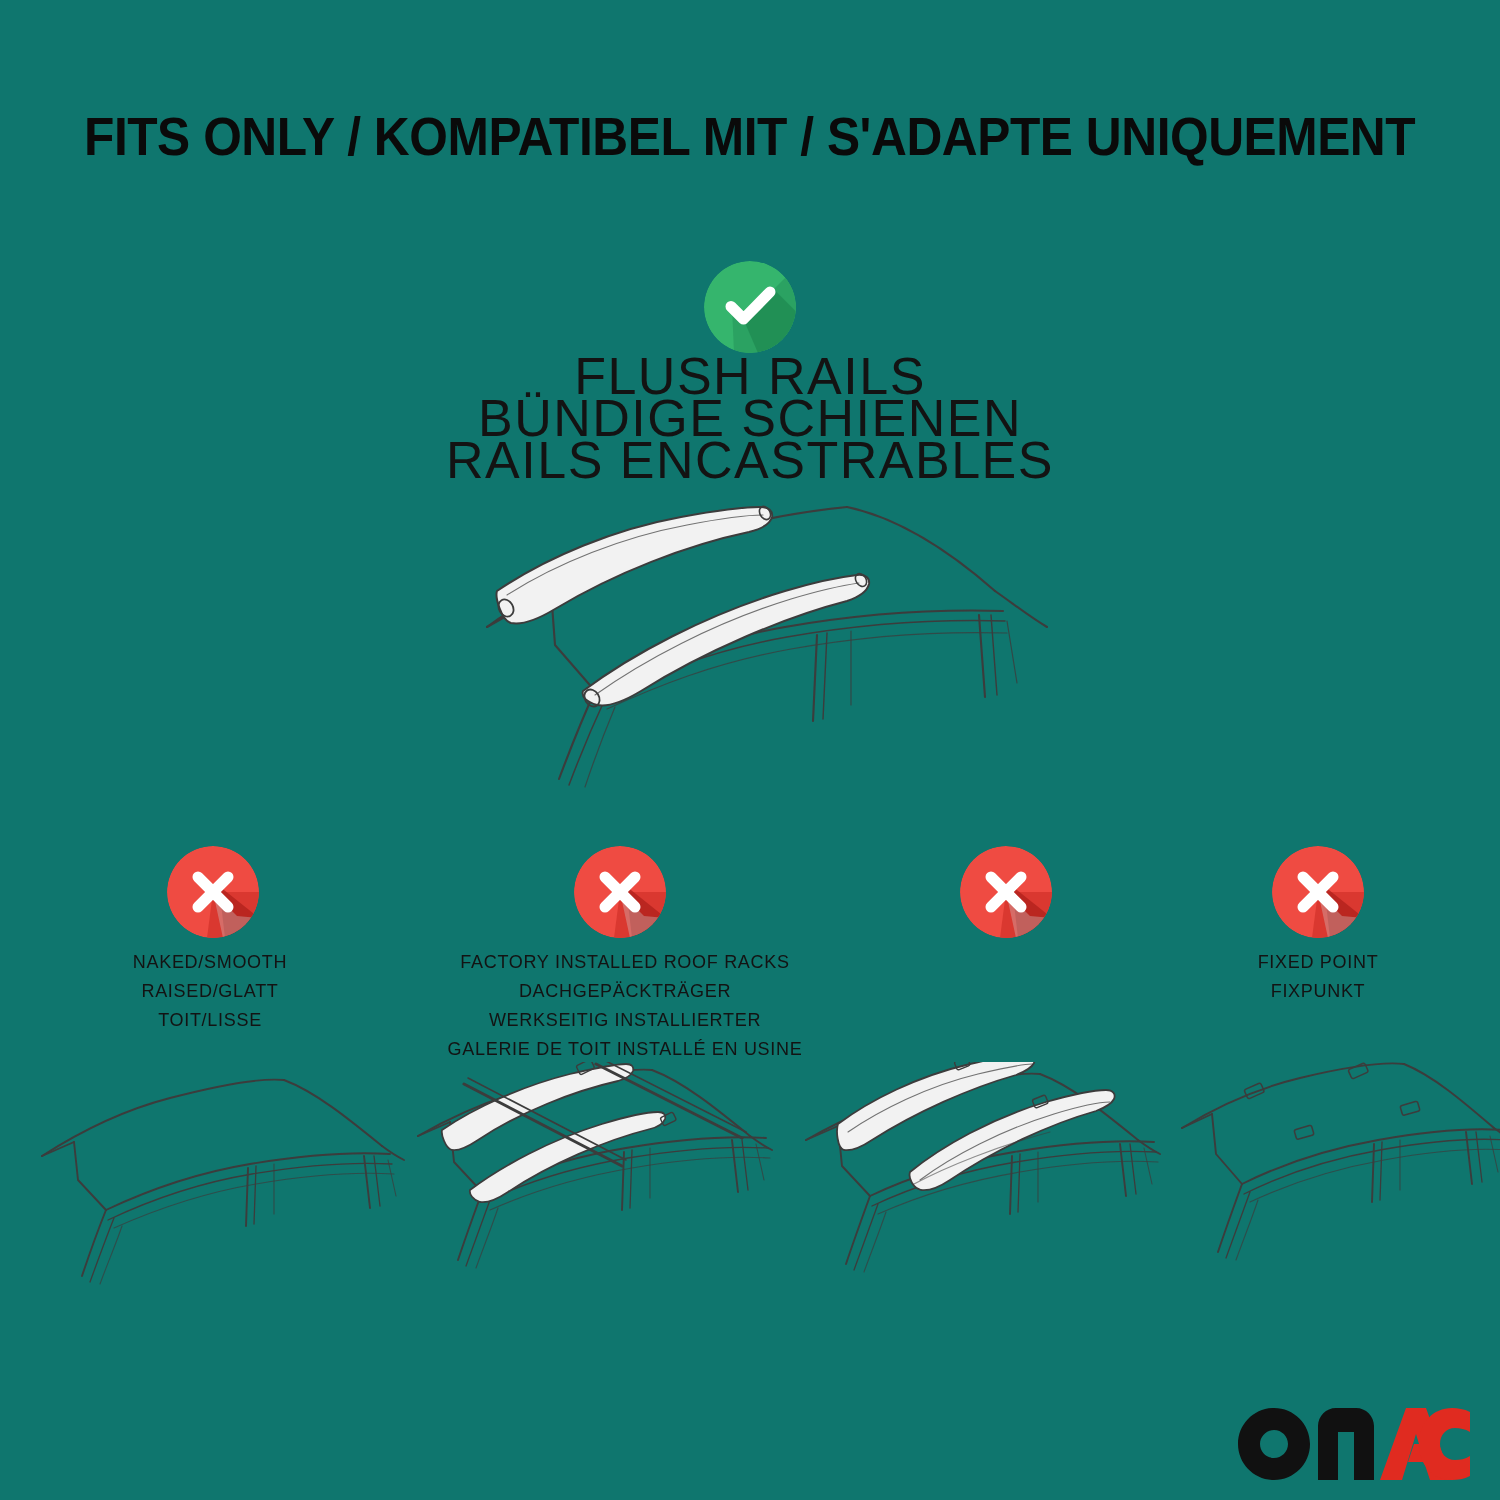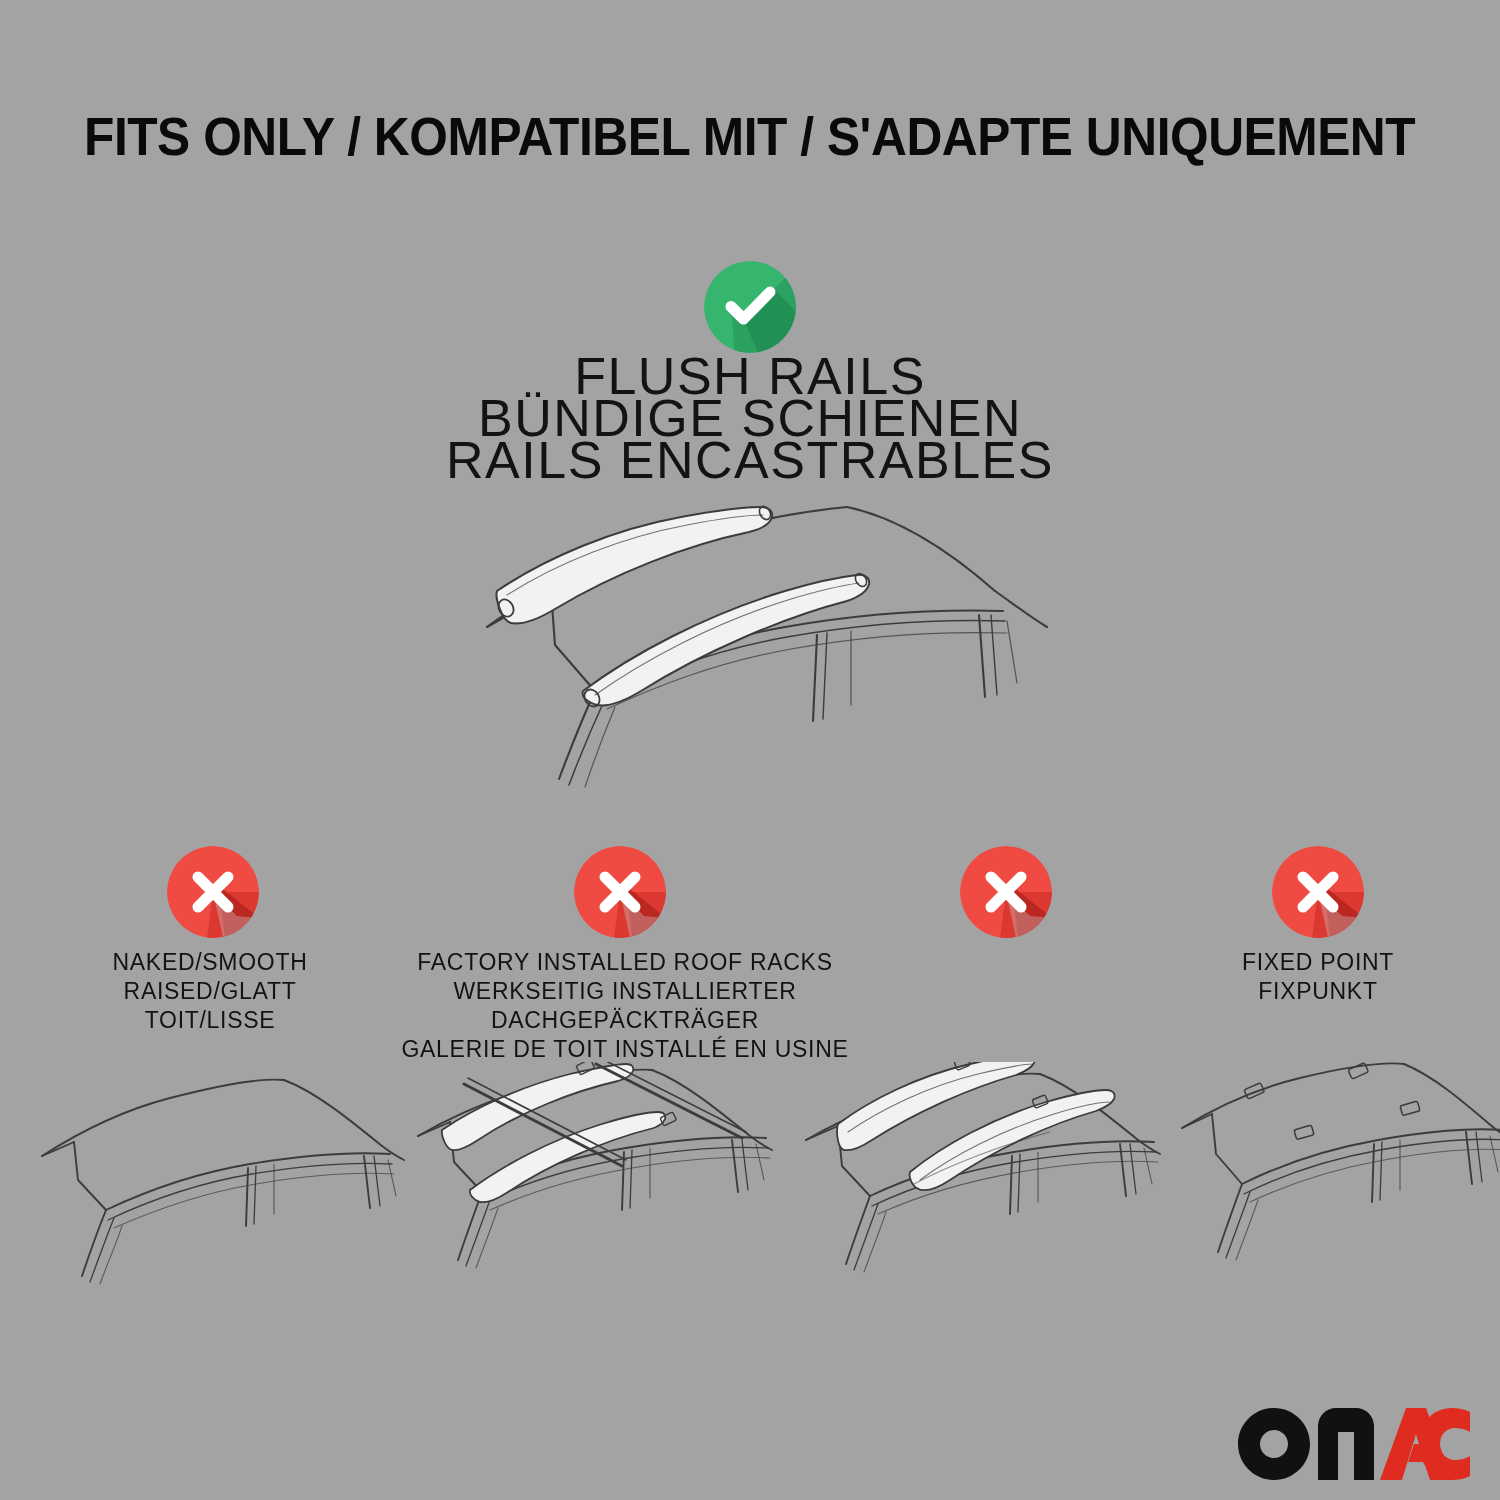--- a/index.html
+++ b/index.html
@@ -10,21 +10,21 @@
   }
   body {
     font-family: "Liberation Sans", "DejaVu Sans", sans-serif;
     color: #111111;
     -webkit-font-smoothing: antialiased;
   }
   #page {
     position: relative;
     width: 1500px;
     height: 1500px;
-    background: #a3a3a3;
+    background: #0f766e;
     overflow: hidden;
   }
 
   
   .title {
     position: absolute;
     left: 84px;
     top: 108px;
     width: 1340px;
     font-size: 54px;
@@ -64,21 +64,21 @@
     position: absolute;
     left: 455px;
     top: 495px;
     width: 600px;
     height: 300px;
   }
   .col-label {
     position: absolute;
     top: 948px;
     text-align: center;
-    font-size: 23px;
+    font-size: 18px;
     line-height: 29px;
     letter-spacing: 0.7px;
     font-weight: 400;
     color: #131313;
   }
   .col-label div { white-space: nowrap; }
   .col-art {
     position: absolute;
   }
 
@@ -228,22 +228,22 @@
         <path d="M46 46 L70 70 L92 72 L92 92 L56 92 Z" fill="#cfcfcf" opacity="0.35"></path>
       </g>
       <g stroke="#ffffff" stroke-width="11" stroke-linecap="round">
         <line x1="31" y1="31" x2="61" y2="61"></line>
         <line x1="61" y1="31" x2="31" y2="61"></line>
       </g>
     </svg>
   </div>
   <div class="col-label" style="left:395px; width:460px;text-align:center;">
     <div>FACTORY INSTALLED ROOF RACKS</div>
+    <div>DACHGEPÄCKTRÄGER</div>
     <div>WERKSEITIG INSTALLIERTER</div>
-    <div>DACHGEPÄCKTRÄGER</div>
     <div>GALERIE DE TOIT INSTALLÉ EN USINE</div>
   </div>
   <div class="col-art" style="left:412px; top:1062px; width:380px; height:230px;">
     <svg width="380" height="230" viewBox="0 0 380 230" aria-hidden="true">
       <g fill="none" stroke="#3c3c3c" stroke-width="1.9" stroke-linecap="round" stroke-linejoin="round">
 
         <path d="M6 74 C34 58 78 36 130 24 C182 12 220 6 240 8"></path>
         <path d="M240 8 C272 20 306 48 338 74"></path>
         <path d="M338 74 C346 80 352 84 360 88"></path>
         <path d="M6 74 L38 60"></path>

